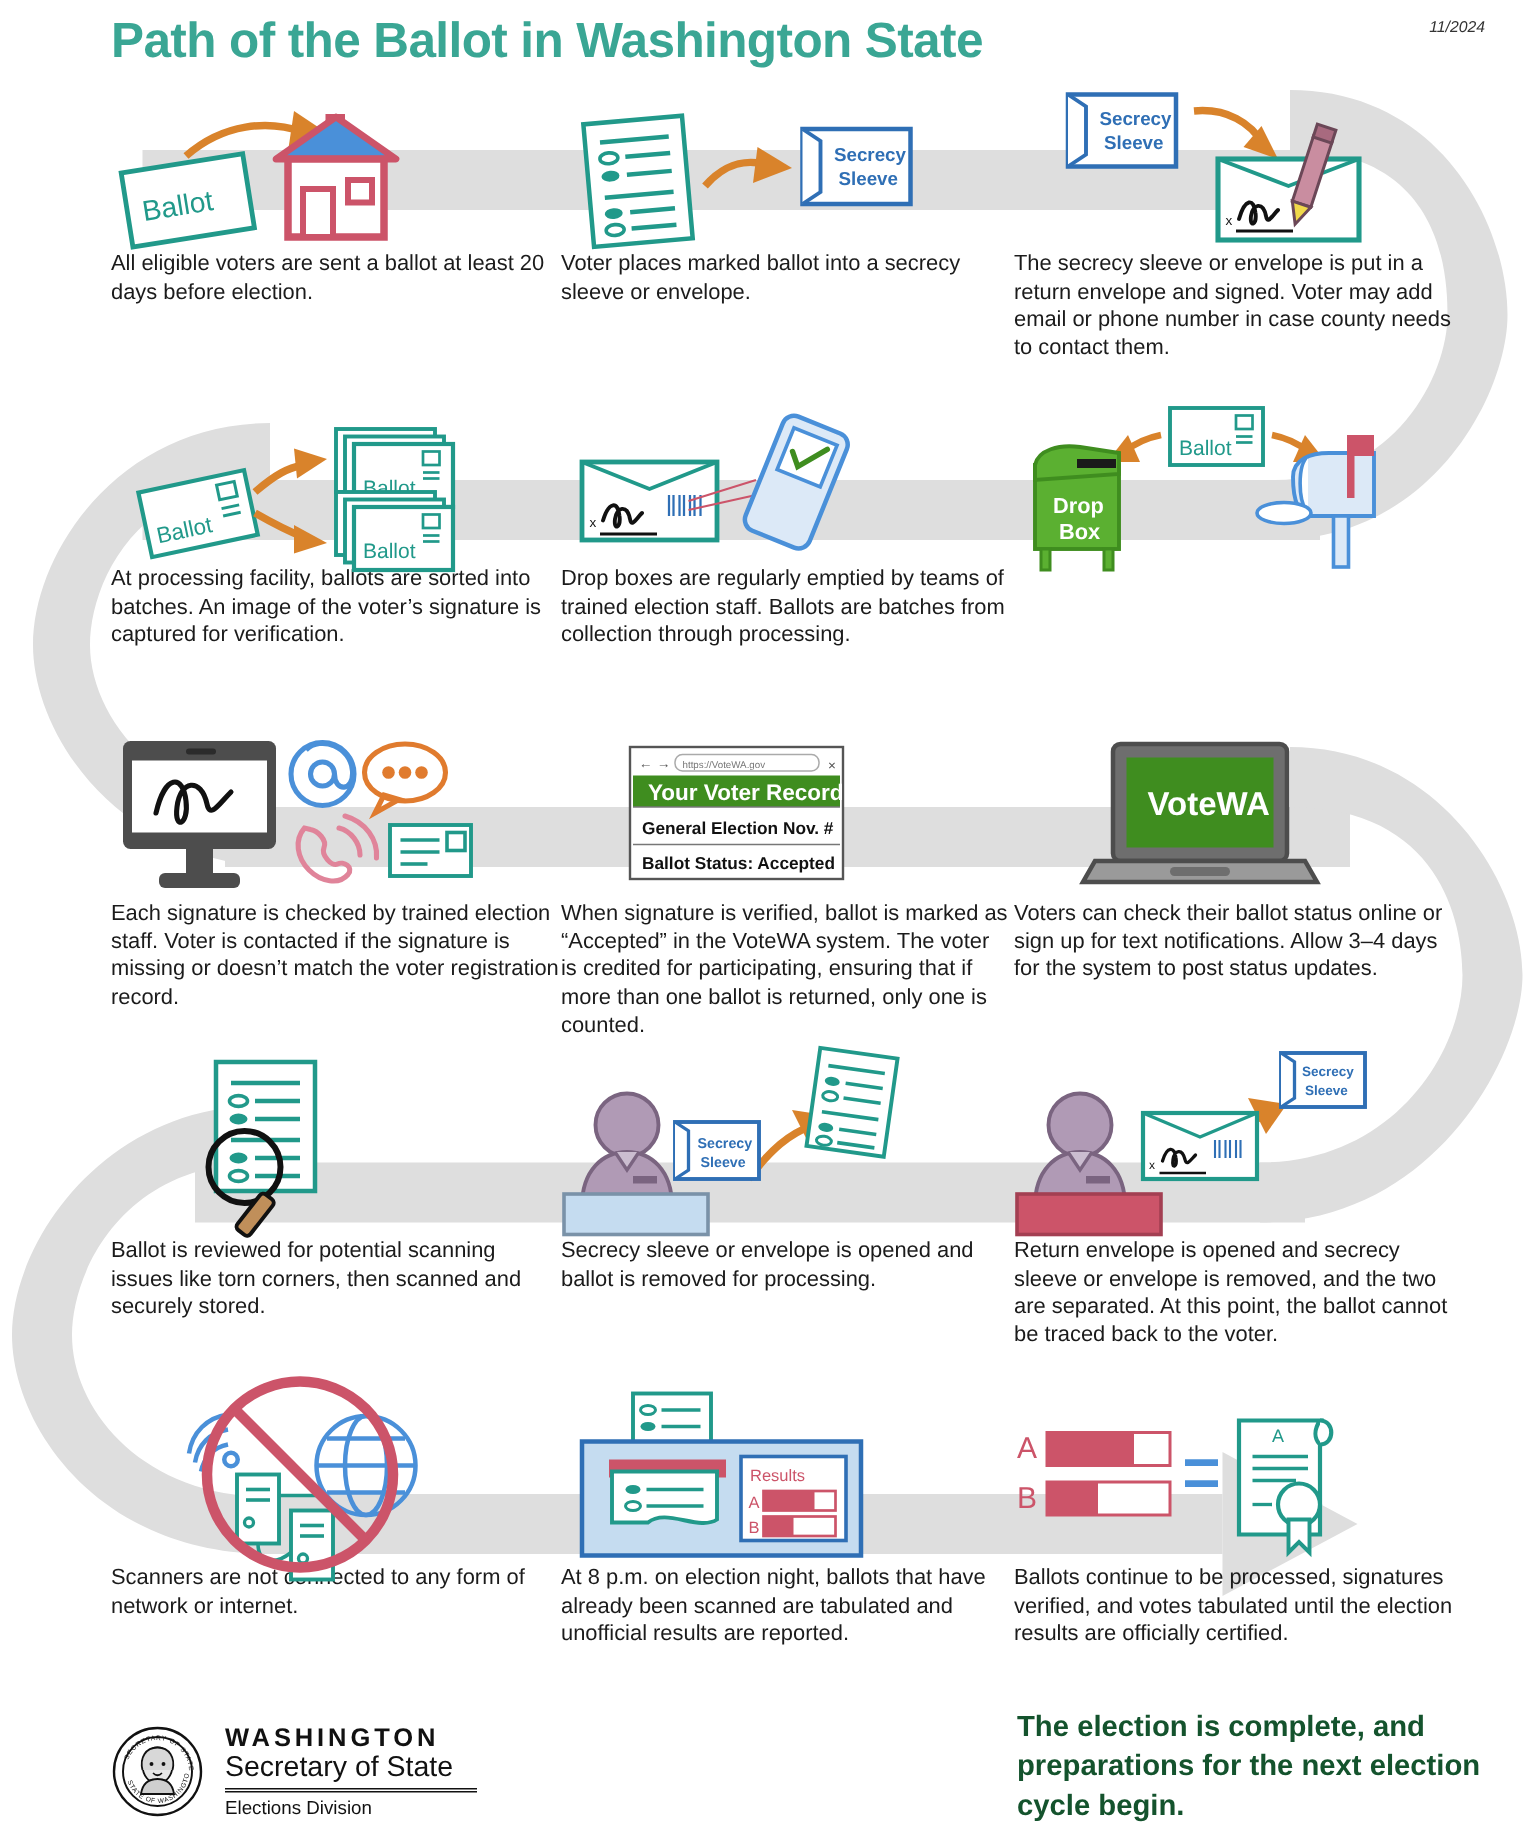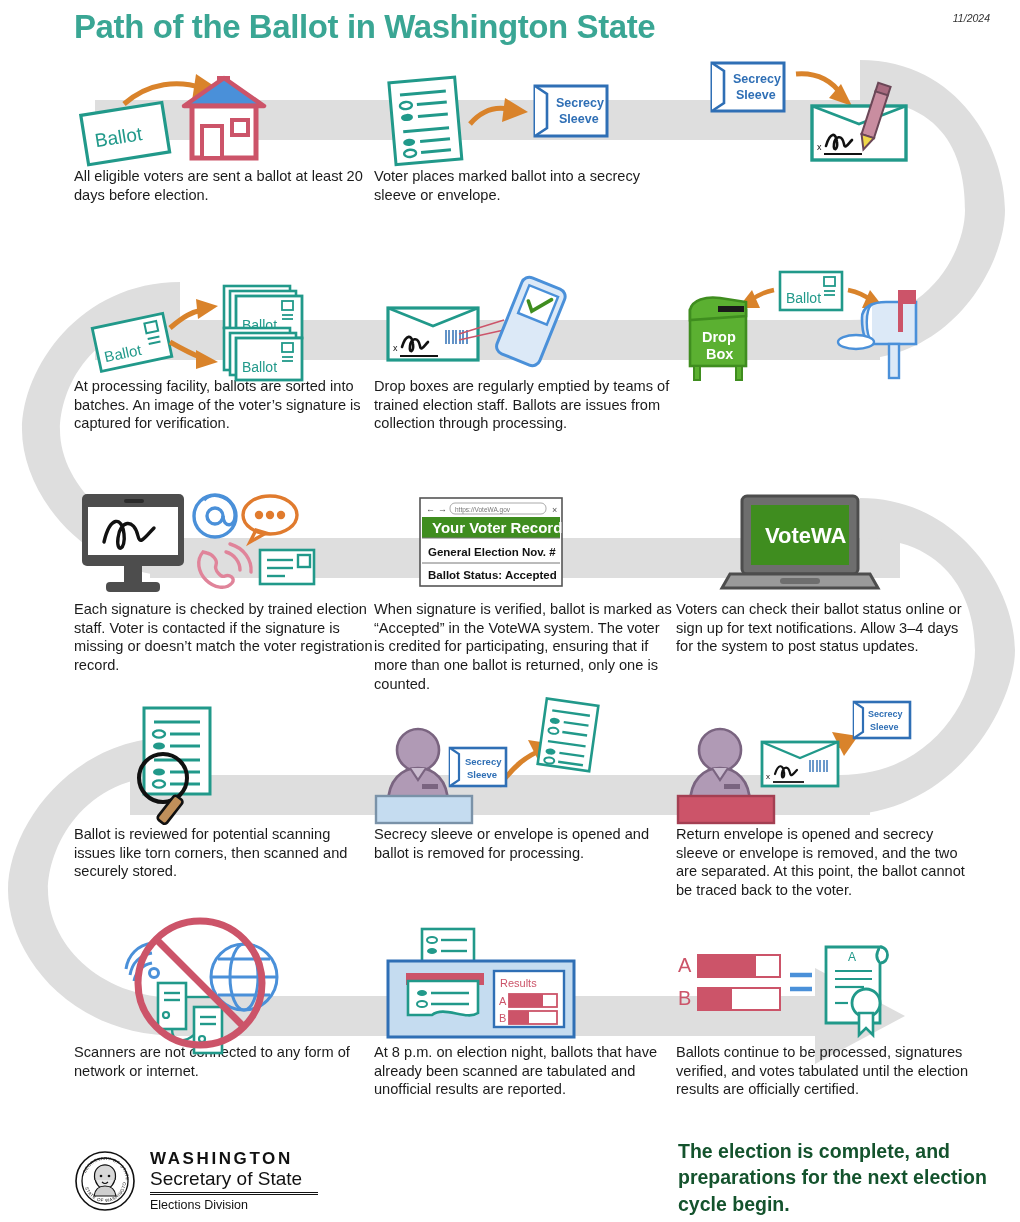--- a/index.html
+++ b/index.html
@@ -166,20 +166,21 @@
             <line x1="148" y1="92" x2="186" y2="92" stroke="#111" stroke-width="2"></line>
 
             <g transform="rotate(18 200 60)">
               <rect x="190" y="30" width="13" height="46" fill="#c98da0" stroke="#6b4757" stroke-width="2"></rect>
               <path d="M 190 76 L 196.5 90 L 203 76 Z" fill="#f0d84a" stroke="#6b4757" stroke-width="2"></path>
               <rect x="190" y="22" width="13" height="9" fill="#a86a7f" stroke="#6b4757" stroke-width="2"></rect>
             </g>
           </g>
         </svg>
       </div>
+      <div class="caption">The secrecy sleeve or envelope is put in a return envelope and signed. Voter may add email or phone number in case county needs to contact them.</div>
     </div>
   </div>
 
   <div class="row" style="top:272px;">
 
     <div class="col c1">
       <div class="art">
         <svg width="290" height="105" viewBox="0 0 290 105">
 
           <g transform="rotate(-12 60 70)">
@@ -244,21 +245,21 @@
           <line x1="85" y1="62" x2="130" y2="48" stroke="#cc5469" stroke-width="1.4"></line>
           <line x1="85" y1="68" x2="130" y2="58" stroke="#cc5469" stroke-width="1.4"></line>
 
           <g transform="rotate(22 160 55)">
             <rect x="132" y="10" width="46" height="82" rx="8" fill="#dce9f7" stroke="#4a90d9" stroke-width="3"></rect>
             <rect x="140" y="18" width="31" height="30" fill="#fff" stroke="#4a90d9" stroke-width="2.4"></rect>
             <path d="M 145 33 L 152 41 L 166 23" fill="none" stroke="#3f8d1f" stroke-width="3.6" stroke-linecap="round"></path>
           </g>
         </svg>
       </div>
-      <div class="caption">Drop boxes are regularly emptied by teams of trained election staff. Ballots are issues from collection through processing.</div>
+      <div class="caption">Drop boxes are regularly emptied by teams of trained election staff. Ballots are batches from collection through processing.</div>
     </div>
 
     <div class="col c3">
       <div class="art">
         <svg width="265" height="105" viewBox="0 0 265 105">
 
           <g>
             <rect x="104" y="0" width="62" height="38" fill="#fff" stroke="#21998a" stroke-width="2.6"></rect>
             <rect x="148" y="5" width="11" height="9" fill="#fff" stroke="#21998a" stroke-width="1.8"></rect>
             <line x1="148" y1="19" x2="159" y2="19" stroke="#21998a" stroke-width="1.8"></line>

